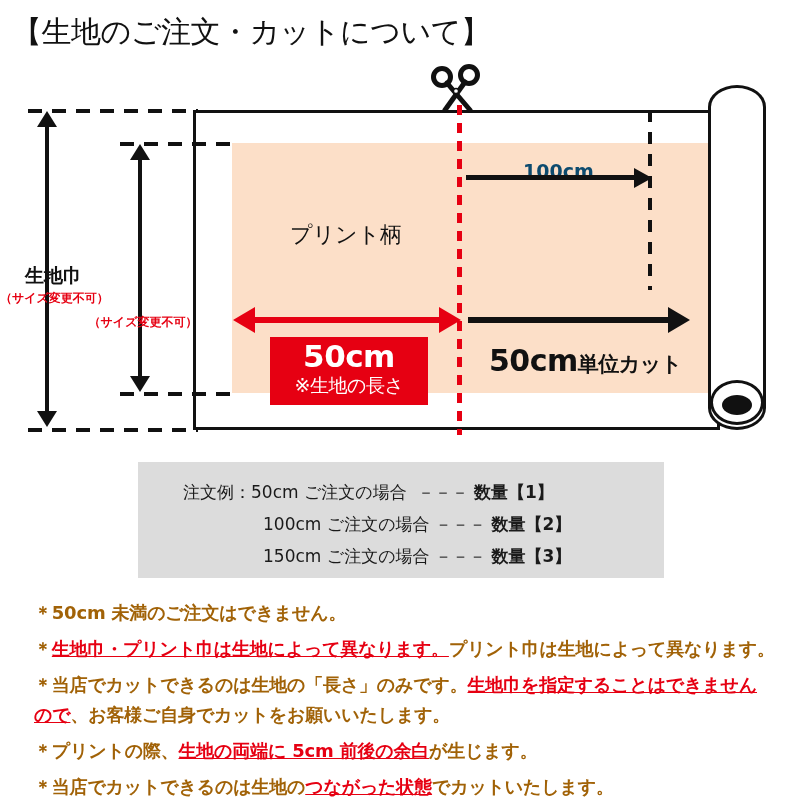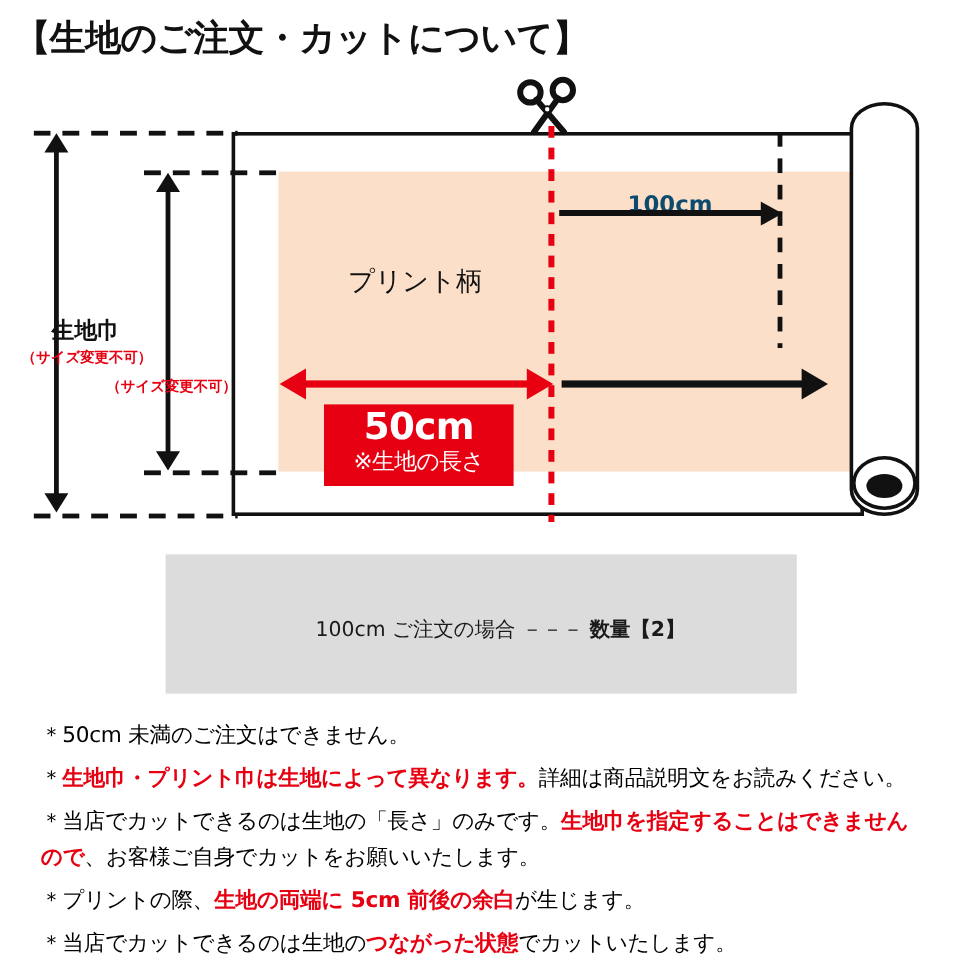--- a/index.html
+++ b/index.html
@@ -15,21 +15,21 @@
     font-family: "DejaVu Sans", "Liberation Sans", sans-serif;
     color: #1a1a1a;
   }
 
   
   .title {
     position: absolute;
     left: 12px;
     top: 12px;
     font-size: 30px;
-    font-weight: bold;
+    font-weight: normal;
     letter-spacing: -0.5px;
     color: #111111;
     white-space: nowrap;
   }
 
   
   .diagram {
     position: absolute;
     left: 0;
     top: 55px;
@@ -184,21 +184,21 @@
     color: #111111;
     display: block;
   }
   .lbl .sub {
     font-size: 12px;
     font-weight: bold;
     color: #e60012;
     display: block;
     margin-top: 1px;
   }
-  .lbl-fabric-width { left: 0px;  top: 208px; width: 107px; padding-left: 18px; }
+  .lbl-fabric-width { left: 0px;  top: 208px; width: 107px; }
   .lbl-print-width  { left: 78px; top: 258px; width: 130px; }
 
   
   .arrow-h {
     position: absolute;
     height: 26px;
   }
   .arrow-h .shaft {
     position: absolute;
     top: 10px;
@@ -308,22 +308,22 @@
     top: 598px;
     width: 745px;
   }
   .note {
     font-size: 18px;
     line-height: 30px;
     color: #1a1a1a;
     margin-bottom: 6px;
     letter-spacing: -0.2px;
   }
-  .note .r { color: #e60012; font-weight: bold; }
-  .note .b { color: #000000; }
+  .note .r { color: #e60012; font-weight: bold; text-decoration: underline; }
+  .note .b { color: #a16207; font-weight: bold; }
 </style>
 </head>
 <body>
 
 <div class="title">【生地のご注文・カットについて】</div>
 
 <div class="diagram">
 
   <div class="fabric-rect"></div>
 
@@ -389,36 +389,45 @@
   <div class="arrow-h arrow-unit">
     <div class="shaft"></div>
     <div class="head r"></div>
   </div>
 
   <div class="red-box">
     <span class="big">50cm</span>
     <span class="small">※生地の長さ</span>
   </div>
 
+  <div class="unit-cut">
+    <span class="big">50cm</span><span class="small">単位カット</span>
+  </div>
 </div>
 
 <div class="example-box">
+  <div class="ex-row ex-row-0">
+    <span>注文例：</span><span>50cm ご注文の場合</span>&nbsp;&nbsp;<span>－－－</span>&nbsp;<span class="qty">数量【1】</span>
+  </div>
   <div class="ex-row ex-row-1">
     <span>100cm ご注文の場合</span>&nbsp;<span>－－－</span>&nbsp;<span class="qty">数量【2】</span>
   </div>
+  <div class="ex-row ex-row-2">
+    <span>150cm ご注文の場合</span>&nbsp;<span>－－－</span>&nbsp;<span class="qty">数量【3】</span>
+  </div>
 </div>
 
 <div class="notes">
 
   <div class="note">
     <span class="b">＊50cm 未満のご注文はできません。</span>
   </div>
 
   <div class="note">
-    <span class="b">＊</span><span class="r">生地巾・プリント巾は生地によって異なります。</span><span class="b">詳細は商品説明文をお読みください。</span>
+    <span class="b">＊</span><span class="r">生地巾・プリント巾は生地によって異なります。</span><span class="b">プリント巾は生地によって異なります。</span>
   </div>
 
   <div class="note">
     <span class="b">＊当店でカットできるのは生地の「長さ」のみです。</span><span class="r">生地巾を指定することはできません</span><br><span class="r">ので</span><span class="b">、お客様ご自身でカットをお願いいたします。</span>
   </div>
 
   <div class="note">
     <span class="b">＊プリントの際、</span><span class="r">生地の両端に 5cm 前後の余白</span><span class="b">が生じます。</span>
   </div>
 

